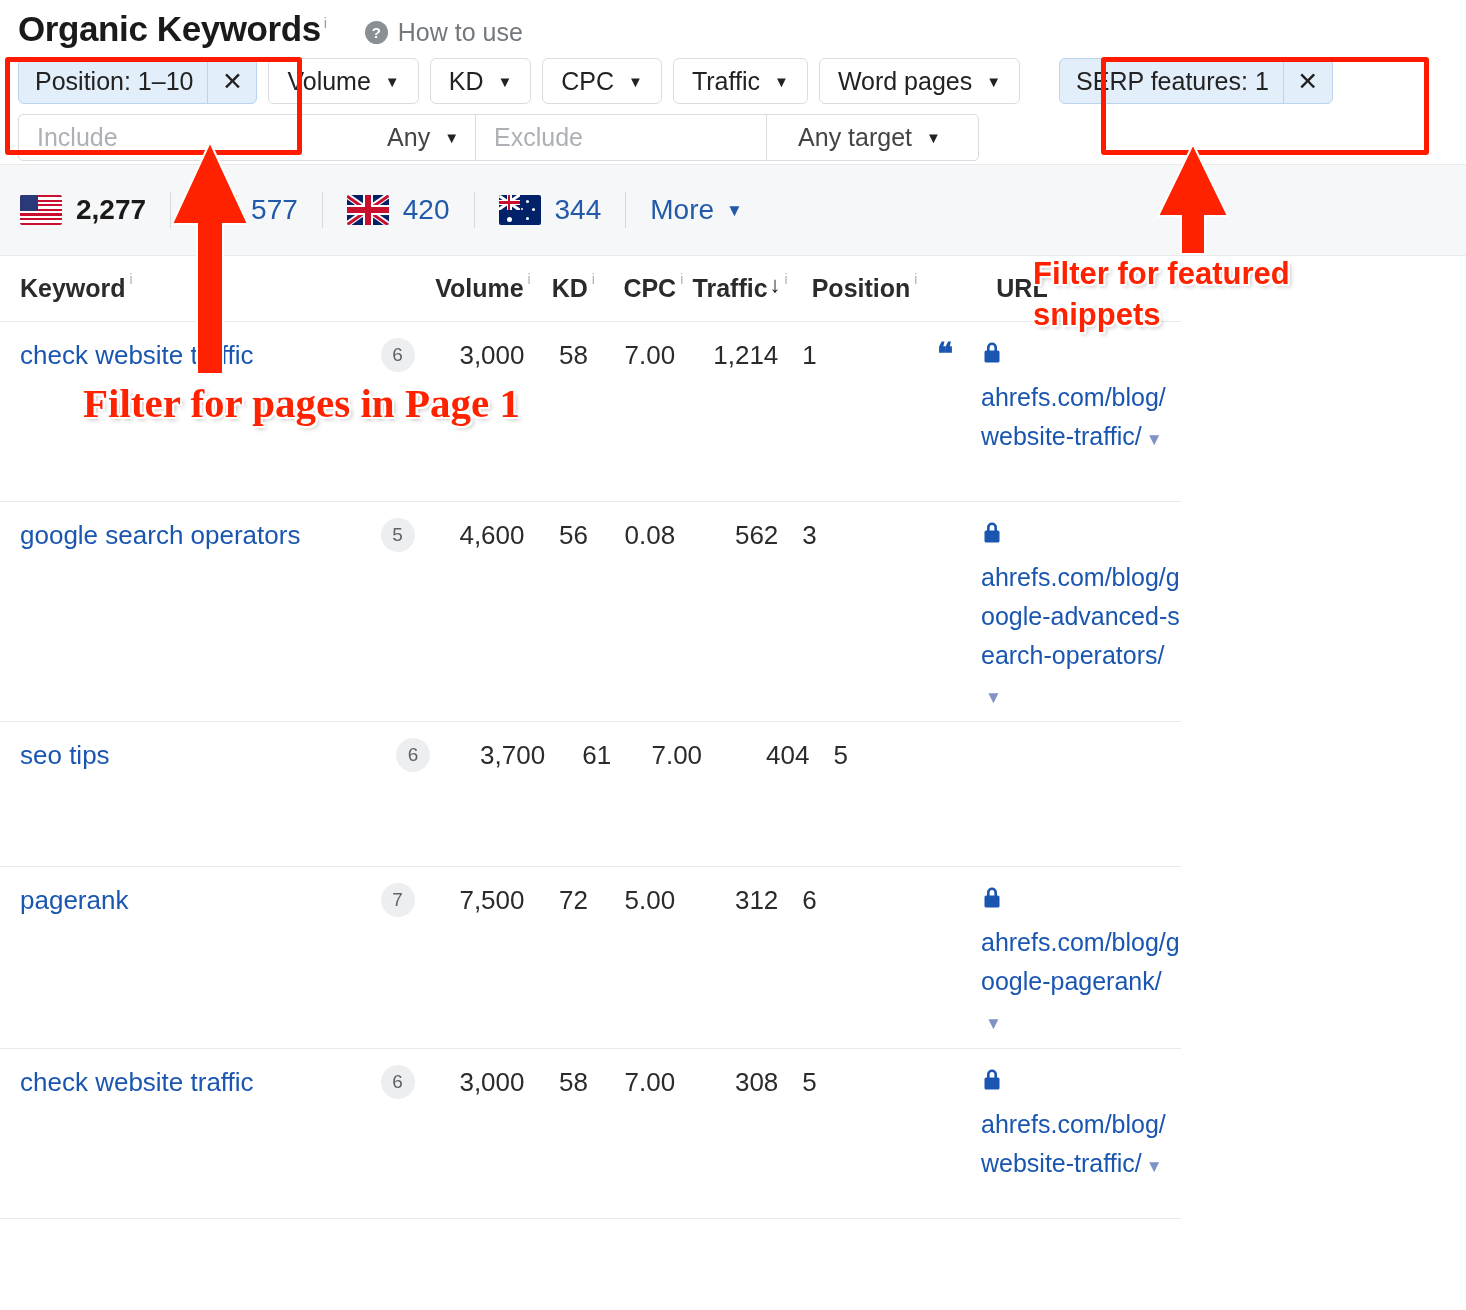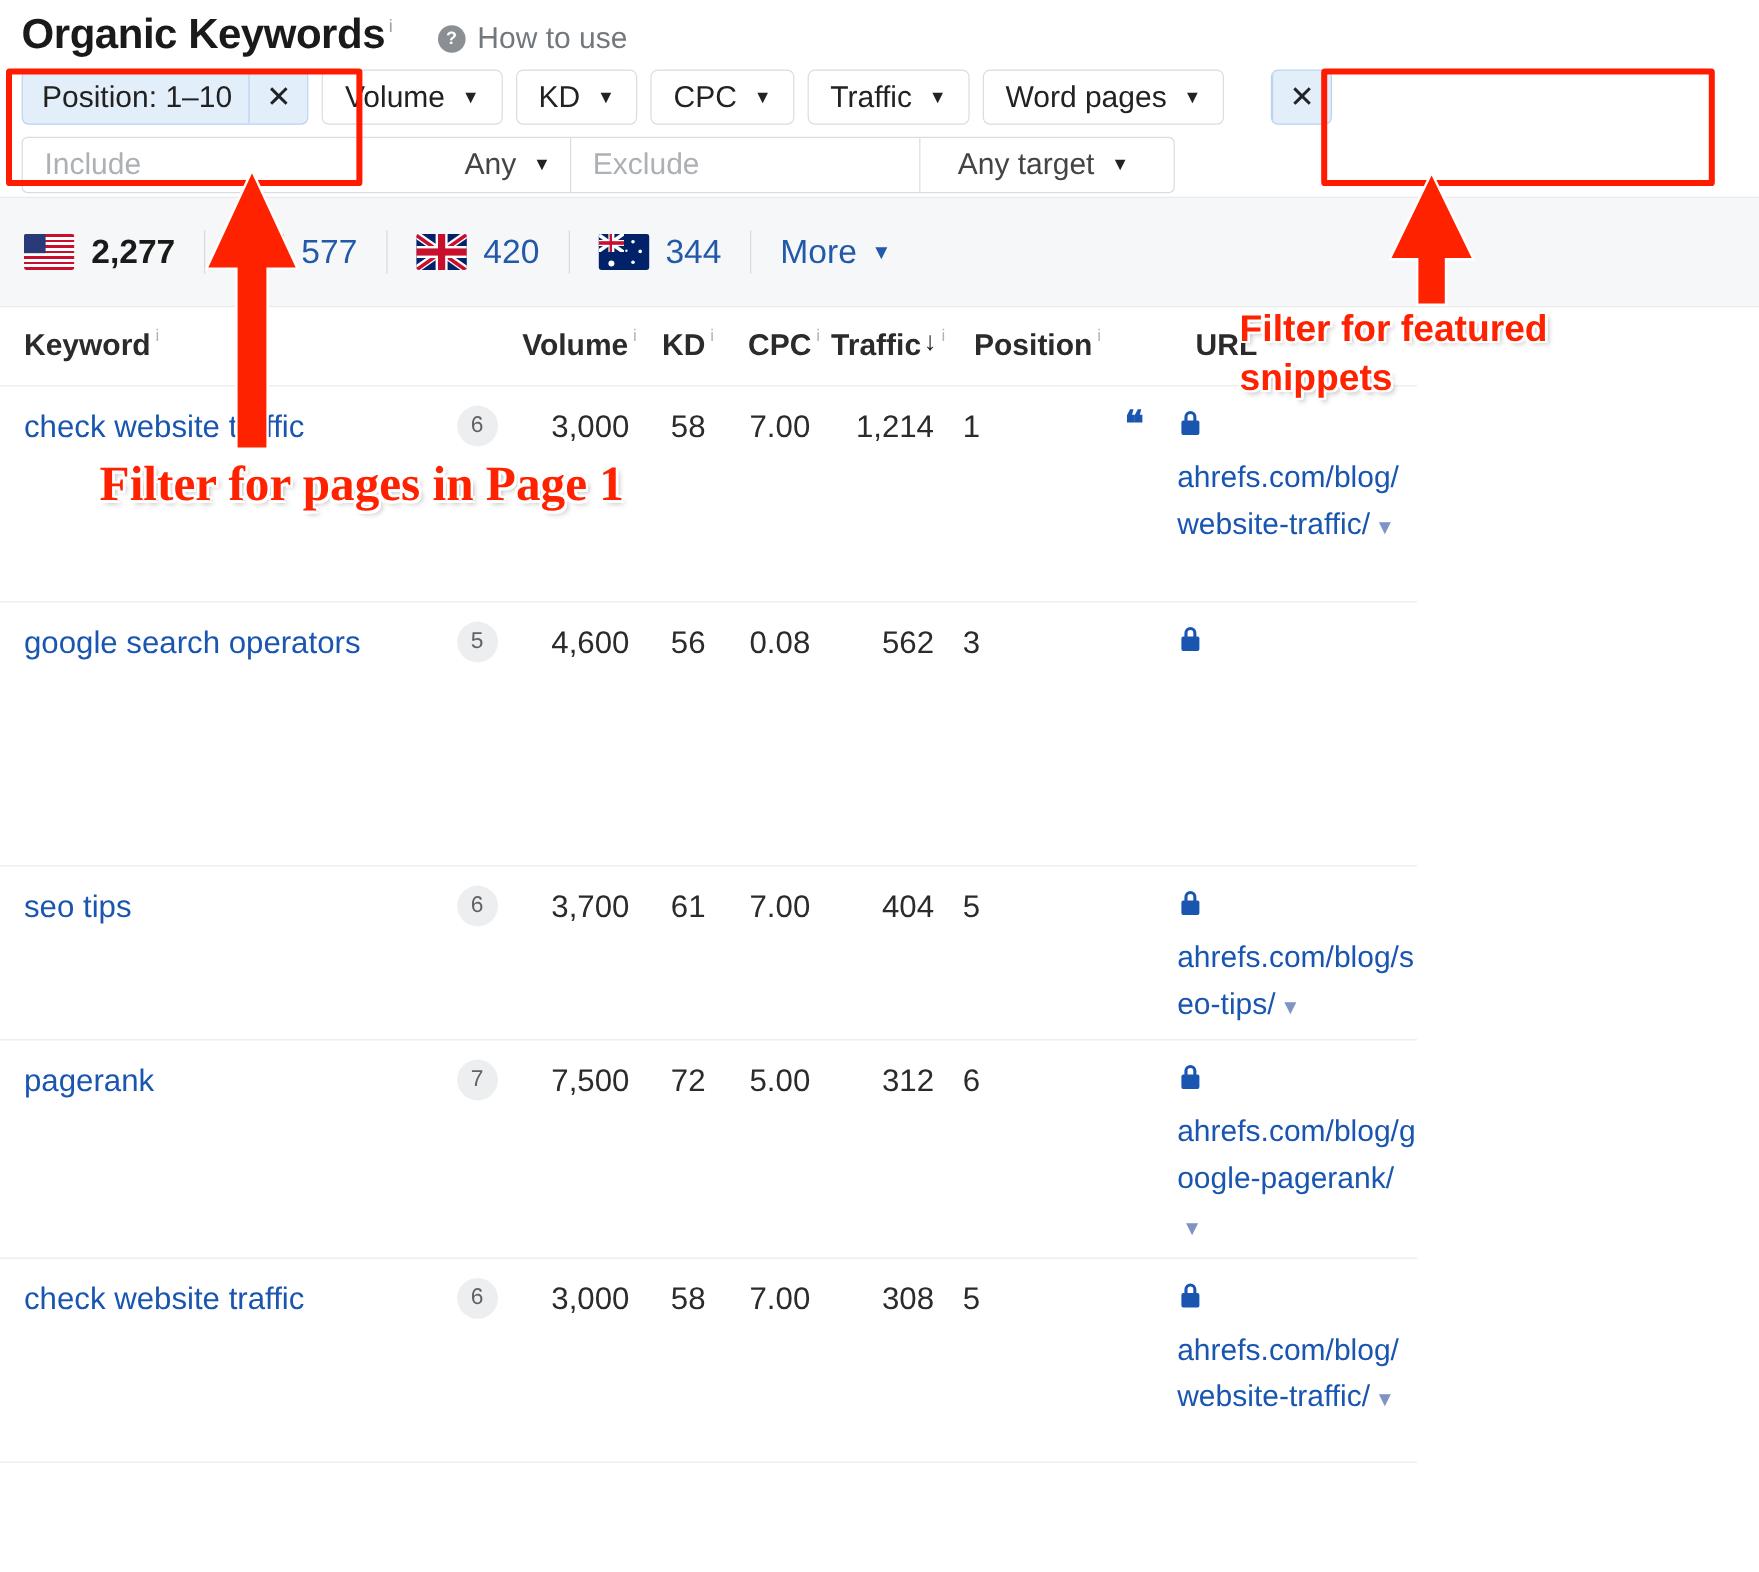--- a/index.html
+++ b/index.html
@@ -424,20 +424,21 @@
     <span>Traffic</span>
     <span class="caret">▼</span>
   </div>
 
   <div class="fbtn">
     <span>Word pages</span>
     <span class="caret">▼</span>
   </div>
 
   <div class="fbtn-active" style="margin-left:28px;">
+    <span class="lbl">SERP features: 1</span>
     <span class="xbtn">✕</span>
   </div>
 </div>
 
 <div class="inc-row">
   <div class="inc-group">
     <input class="inc-input" style="width: 258px;" placeholder="Include">
     <div class="inc-sel" style="width:140px;">
       <span>Any</span>
       <span class="caret">▼</span>
@@ -602,20 +603,21 @@
     <div class="col-pos"><span class="pos-cell">3</span></div>
     <div class="url-col-wrap">
       <span class="snippet-icon"></span>
       <div class="url-block">
         <span class="lock-icon">
           <svg width="22" height="26" viewBox="0 0 22 26">
               <path d="M6 11V7.5a5 5 0 0 1 10 0V11h-2.6V7.5a2.4 2.4 0 0 0-4.8 0V11H6z" fill="#1a56b0"></path>
               <rect x="3.5" y="10.5" width="15" height="12" rx="1.6" fill="#1a56b0"></rect>
             </svg>
         </span>
+        <span class="url-text"><span>ahrefs.com/blog/google-advanced-search-operators/</span><span class="url-caret">▼</span></span>
       </div>
     </div>
   </div>
 
   <div class="trow" style="min-height:145px;">
     <div class="col-kw"><span class="kw-link">seo tips</span></div>
     <div class="col-sf">
         <span class="sf-badge">6</span>
       </div>
     <div class="col-vol cell-right">
@@ -626,29 +628,20 @@
       </div>
     <div class="col-cpc cell-right">
         <span class="num">7.00</span>
       </div>
     <div class="col-tr cell-right">
         <span class="num">404</span>
       </div>
     <div class="col-pos"><span class="pos-cell">5</span></div>
     <div class="url-col-wrap">
       <span class="snippet-icon"></span>
-      <div class="url-block">
-        <span class="lock-icon">
-          <svg width="22" height="26" viewBox="0 0 22 26">
-              <path d="M6 11V7.5a5 5 0 0 1 10 0V11h-2.6V7.5a2.4 2.4 0 0 0-4.8 0V11H6z" fill="#1a56b0"></path>
-              <rect x="3.5" y="10.5" width="15" height="12" rx="1.6" fill="#1a56b0"></rect>
-            </svg>
-        </span>
-        <span class="url-text"><span>ahrefs.com/blog/seo-tips/</span><span class="url-caret">▼</span></span>
-      </div>
     </div>
   </div>
 
   <div class="trow" style="min-height:182px;">
     <div class="col-kw"><span class="kw-link">pagerank</span></div>
     <div class="col-sf">
         <span class="sf-badge">7</span>
       </div>
     <div class="col-vol cell-right">
         <span class="num">7,500</span>

